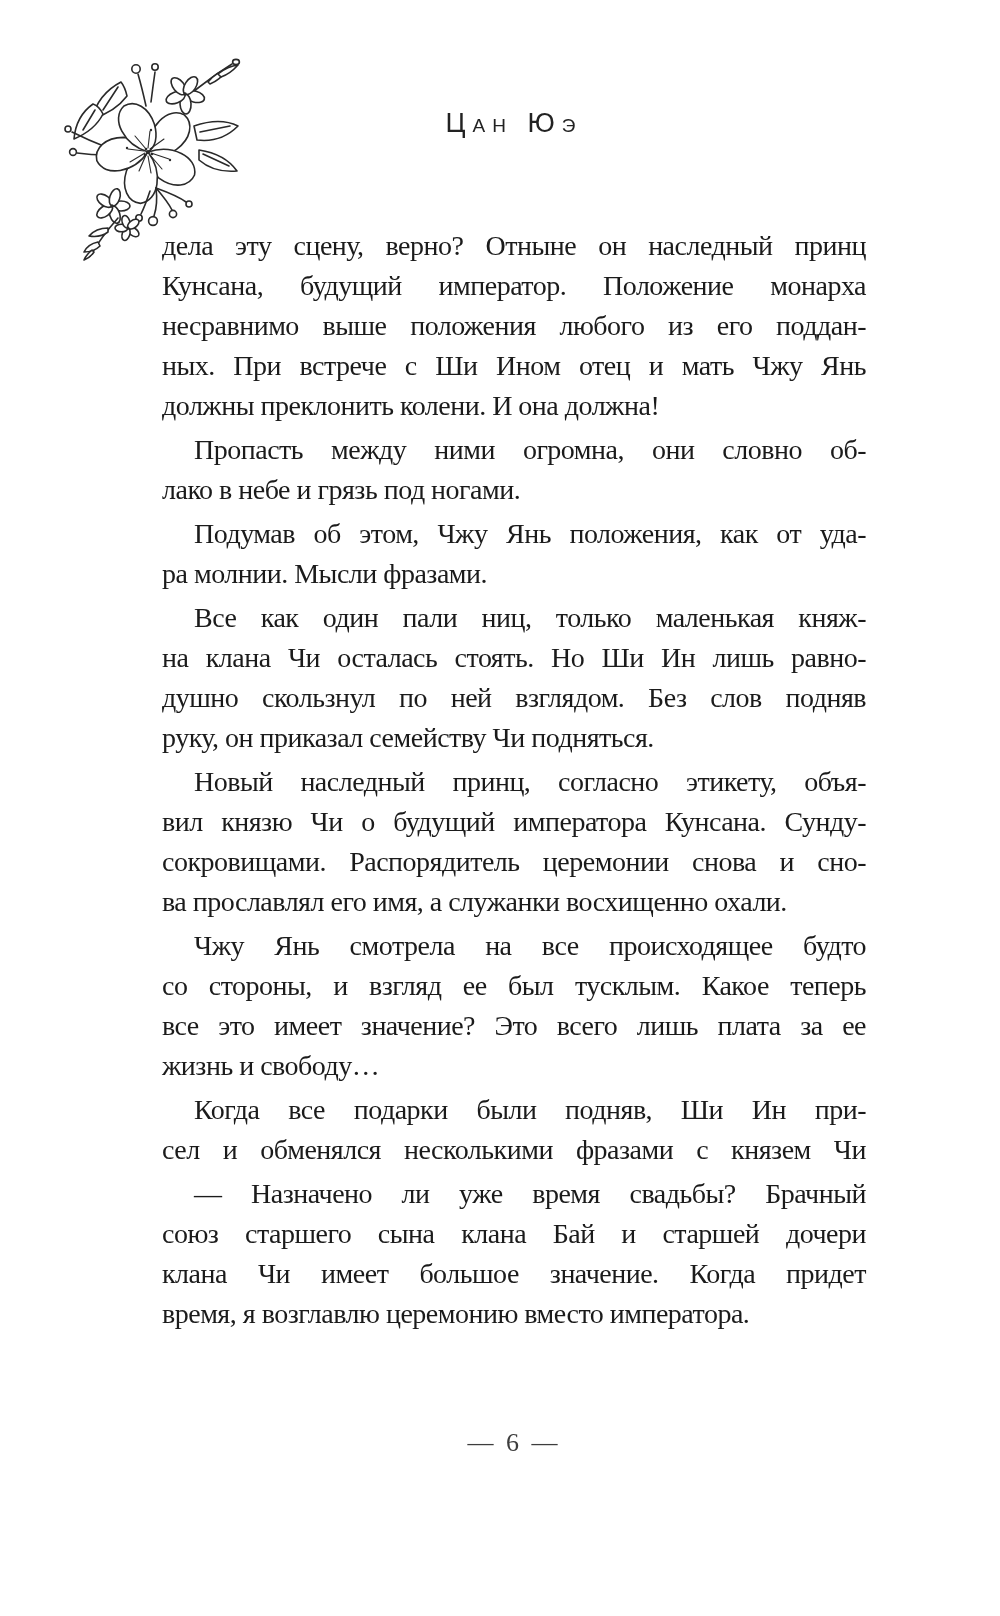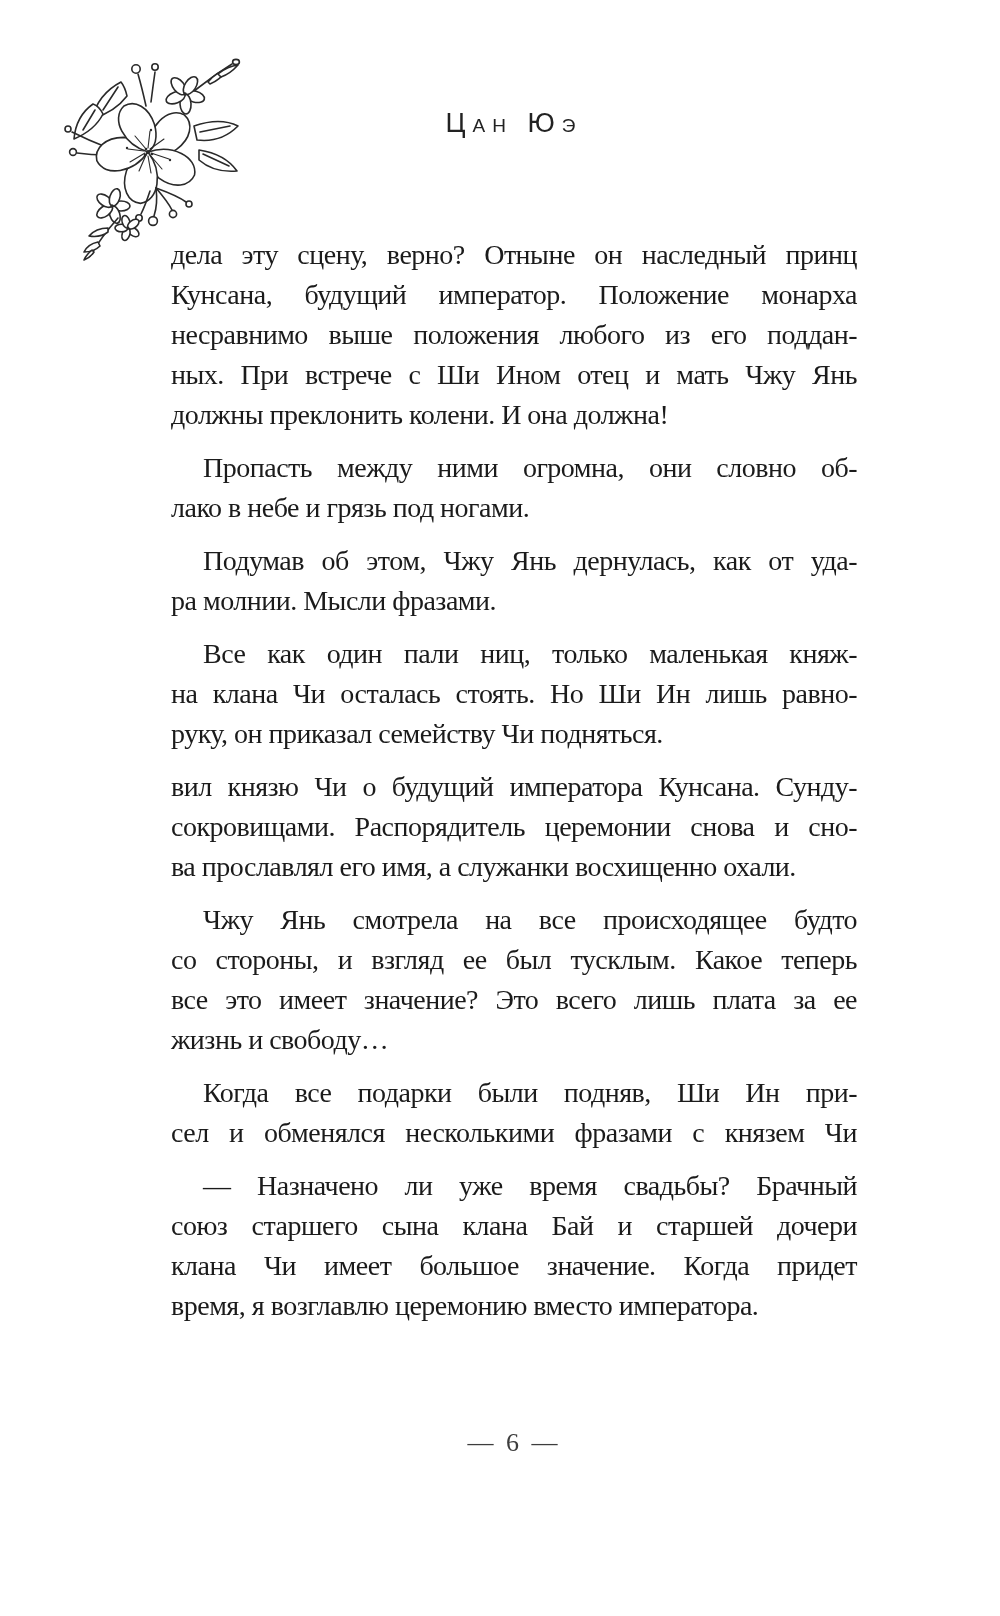--- a/index.html
+++ b/index.html
@@ -10,21 +10,21 @@
   .flower{position:absolute;left:58px;top:54px;width:188px;height:208px;}
   .flower svg{width:100%;height:100%;}
   .header{
     position:absolute;top:108px;left:158px;width:712px;
     text-align:center;
     font-family:"Liberation Sans",sans-serif;
     font-variant:small-caps;
     font-size:27px;font-weight:400;letter-spacing:7px;color:#222222;
   }
   .text-block{position:absolute;left:158px;top:222px;width:712px;}
-  .para{margin:13px;padding:0;font-family:Liberation Serif, serif;}
+  .para{margin:4px;padding:0;font-family:Liberation Serif, serif;}
   .line{
     font-size:28px;line-height:40px;letter-spacing:-0.5px;
     text-align:justify;text-align-last:justify;
   }
   .line.last{text-align-last:left;}
   .line.indent{text-indent:32px;}
   .page-number{
     position:absolute;top:1428px;left:158px;width:712px;
     text-align:center;font-size:26px;color:#3d3d3d;letter-spacing:3px;
   }
@@ -180,29 +180,31 @@
         <div class="line">Кунсана, будущий император. Положение монарха</div>
         <div class="line">несравнимо выше положения любого из его поддан-</div>
         <div class="line">ных. При встрече с Ши Ином отец и мать Чжу Янь</div>
         <div class="line last">должны преклонить колени. И она должна!</div>
       </div>
       <div class="para">
         <div class="line indent">Пропасть между ними огромна, они словно об-</div>
         <div class="line last">лако в небе и грязь под ногами.</div>
       </div>
       <div class="para">
-        <div class="line indent">Подумав об этом, Чжу Янь дернулась, как от уда-</div>
+        <div class="line indent">Подумав об этом, Чжу Янь положения, как от уда-</div>
         <div class="line last">ра молнии. Мысли фразами.</div>
       </div>
       <div class="para">
         <div class="line indent">Все как один пали ниц, только маленькая княж-</div>
         <div class="line">на клана Чи осталась стоять. Но Ши Ин лишь равно-</div>
+        <div class="line">душно скользнул по ней взглядом. Без слов подняв</div>
         <div class="line last">руку, он приказал семейству Чи подняться.</div>
       </div>
       <div class="para">
+        <div class="line indent">Новый наследный принц, согласно этикету, объя-</div>
         <div class="line">вил князю Чи о будущий императора Кунсана. Сунду-</div>
         <div class="line">сокровищами. Распорядитель церемонии снова и сно-</div>
         <div class="line last">ва прославлял его имя, а служанки восхищенно охали.</div>
       </div>
       <div class="para">
         <div class="line indent">Чжу Янь смотрела на все происходящее будто</div>
         <div class="line">со стороны, и взгляд ее был тусклым. Какое теперь</div>
         <div class="line">все это имеет значение? Это всего лишь плата за ее</div>
         <div class="line last">жизнь и свободу…</div>
       </div>

